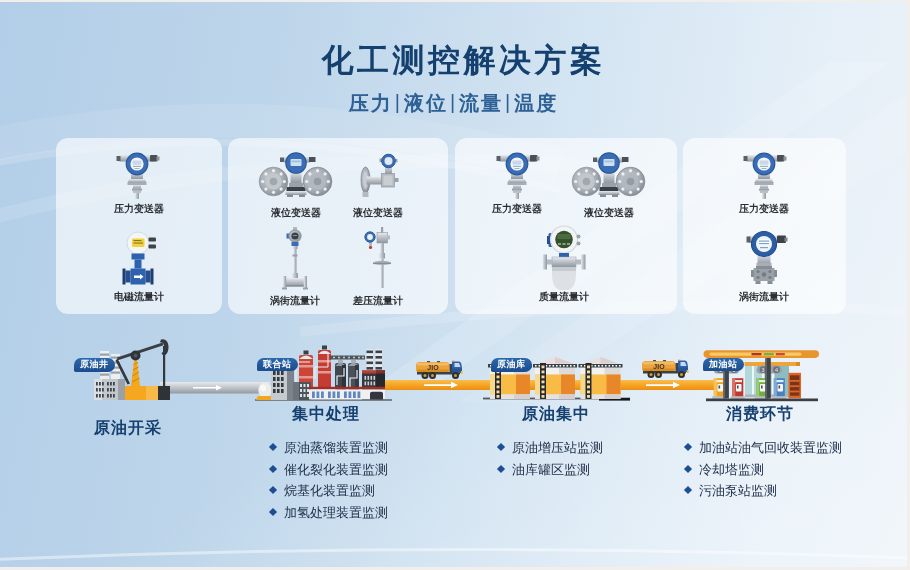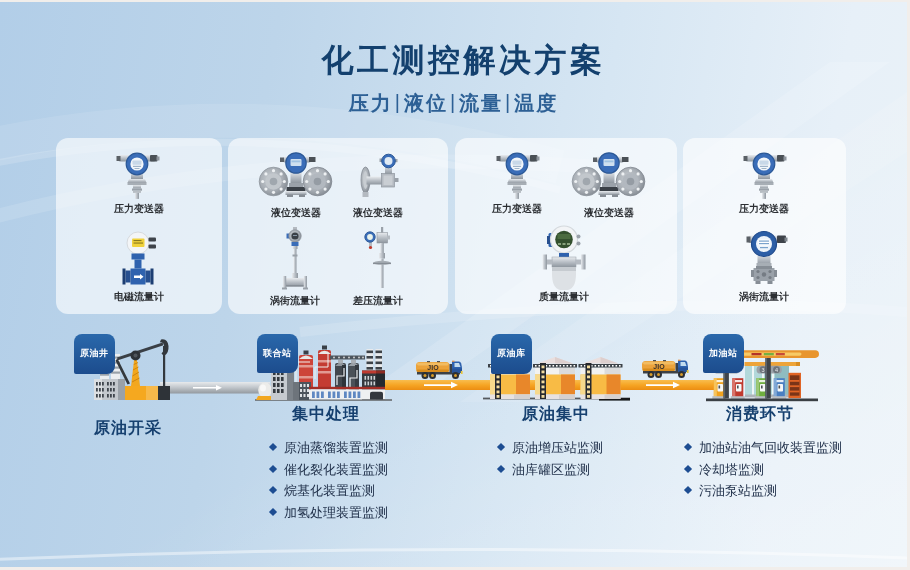--- a/index.html
+++ b/index.html
@@ -13,22 +13,22 @@
   font-size:32px;font-weight:bold;color:#13406e;letter-spacing:3.5px;margin-left:10px;}
 .subtitle{position:absolute;left:0;top:88px;width:907px;text-align:center;
   font-size:20px;font-weight:bold;color:#2d6095;letter-spacing:2px;}
 .subtitle .sep{font-weight:normal;color:#2d6095;padding:0 2px;position:relative;top:-1px;}
 .card{position:absolute;top:136px;height:176px;background:rgba(255,255,255,0.62);border-radius:12px;}
 #card1{left:56px;width:166px;}
 #card2{left:228px;width:220px;}
 #card3{left:455px;width:222px;}
 #card4{left:683px;width:163px;}
 .ilabel{position:absolute;font-size:10px;font-weight:bold;color:#2c2f33;white-space:nowrap;transform:translateX(-50%);}
-.badge{position:absolute;height:13.5px;line-height:13.5px;padding:13px 6px;border-radius:8px 8px 8px 2px;
-  background:linear-gradient(180deg,#2a68ab,#1c4c8d);color:#fff;font-size:9px;font-weight:bold;letter-spacing:0.5px;}
+.badge{position:absolute;height:13.5px;line-height:13.5px;padding:0 6px;border-radius:8px 8px 8px 2px;
+  background:linear-gradient(180deg,#2a68ab,#1c4c8d);color:#fff;font-size:9px;font-weight:bold;letter-spacing:0.5px;margin-top:24px;}
 .shead{position:absolute;transform:translateX(-50%);font-size:16px;font-weight:bold;color:#16406f;letter-spacing:1px;white-space:nowrap;}
 .blist{position:absolute;font-size:13px;color:#20304a;}
 .blist div{height:21.5px;line-height:21.5px;white-space:nowrap;}
 .blist .d{display:inline-block;width:8px;height:8px;background:#1d4d92;transform:rotate(45deg) scale(0.72);margin-right:7px;position:relative;top:-1px;}
 </style>
 </head>
 <body>
 <div id="slide">
 <svg id="waves" viewBox="0 0 907 565">
   <defs>

